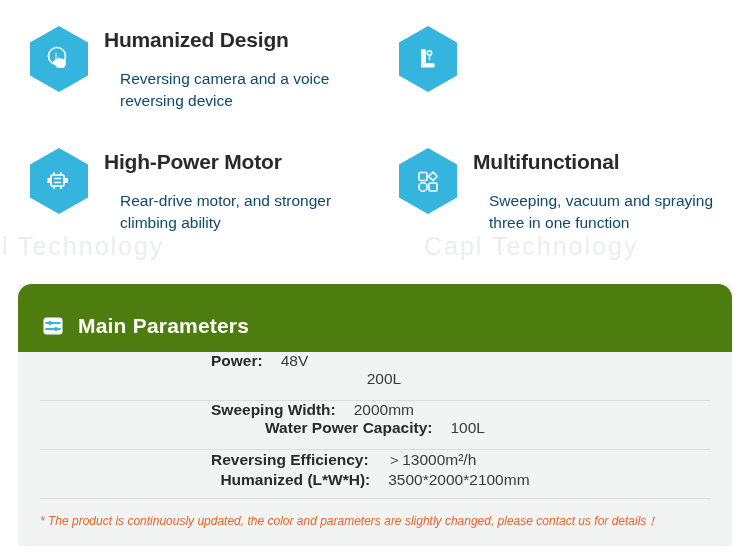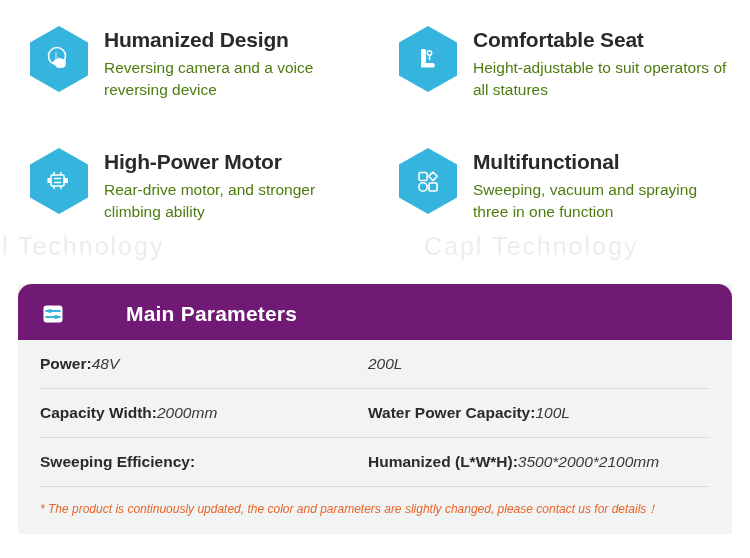--- a/index.html
+++ b/index.html
@@ -68,82 +68,81 @@
   .feature .ftext { flex: 1 1 auto; padding-top: 2px; }
   .feature h3 {
     margin: 0 0 5px 0;
     font-size: 21px;
     line-height: 24px;
     font-weight: bold;
     color: #2a2a2a;
     letter-spacing: -0.2px;
   }
   .feature p {
-    margin: 0;
+    margin: 16px;
     font-size: 15.5px;
     line-height: 22px;
-    color: #4d7c0f;
+    color: #0c4a6e;
   }
 
   
   .panel {
     position: relative;
     z-index: 1;
     margin: 14px 18px 0 18px;
     background: #f2f3f3;
     border-radius: 2px;
     overflow: hidden;
   }
   .panel-head {
-    background: #701a75;
+    background: #4d7c0f;
     height: 52px;
     display: flex;
     align-items: center;
-    padding: 4px 0 0 22px;
+    padding: 16px 0 0 22px;
     border-radius: 14px 14px 0 0;
-    gap: 48px;
   }
   .panel-head .phicon {
     width: 26px; height: 26px;
     margin-right: 12px;
     display: flex; align-items: center; justify-content: center;
   }
   .panel-head h2 {
     margin: 0;
     font-size: 21px;
     color: #ffffff;
     font-weight: bold;
     letter-spacing: 0.2px;
   }
   .rows { padding: 0 22px; }
   .prow {
     display: flex;
     height: 48px;
     align-items: center;
     border-bottom: 1px solid #dcdddd;
+    flex-direction: column;
   }
   .prow .cell {
     display: flex;
     align-items: baseline;
     box-sizing: border-box;
   }
   .prow .cell.left { width: 328px; padding-right: 8px; }
   .prow .cell.right { flex: 1 1 auto; }
   .plabel {
     font-size: 15.5px;
     font-weight: bold;
     color: #2a2a2a;
     white-space: nowrap;
   }
   .pvalue {
     font-size: 15.5px;
     color: #3a3a3a;
-    margin-left: 0;
+    margin-left: 18px;
     white-space: nowrap;
-    font-style: italic;
   }
   .note {
     padding: 12px 22px 14px 22px;
     font-size: 12px;
     line-height: 21px;
     color: #e8642a;
     font-style: italic;
   }
 </style>
 </head>
@@ -177,24 +176,20 @@
   <div class="feature">
     <div class="hexwrap">
       <div class="hex">
         <svg width="30" height="30" viewBox="0 0 30 30">
           <rect x="8" y="5" width="5" height="14" rx="1.6" fill="#ffffff"></rect>
           <path d="M8 19 h12 a1.6 1.6 0 0 1 1.6 1.6 v1.4 a1.6 1.6 0 0 1 -1.6 1.6 h-12 z" fill="#ffffff"></path>
           <circle cx="16.5" cy="9" r="2.2" fill="none" stroke="#ffffff" stroke-width="1.5"></circle>
           <path d="M16.5 11.4 v4" stroke="#ffffff" stroke-width="1.5" stroke-linecap="round"></path>
         </svg>
       </div>
-    </div>
-    <div class="ftext">
-      <h3>Comfortable Seat</h3>
-      <p>Height-adjustable to suit operators of all statures</p>
     </div>
   </div>
 
   <div class="feature">
     <div class="hexwrap">
       <div class="hex">
         <svg width="32" height="30" viewBox="0 0 32 30">
           <rect x="8" y="9" width="13" height="11" rx="1" fill="none" stroke="#ffffff" stroke-width="1.6"></rect>
           <path d="M11 9 v-2.5 M18 9 v-2.5 M11 20 v2.5 M18 20 v2.5" stroke="#ffffff" stroke-width="1.6" stroke-linecap="round"></path>
           <rect x="21" y="12" width="4" height="5" fill="#ffffff"></rect>
@@ -248,32 +243,33 @@
         <span class="plabel">Power:</span>
         <span class="pvalue">48V</span>
       </div>
       <div class="cell right">
         <span class="pvalue">200L</span>
       </div>
     </div>
 
     <div class="prow">
       <div class="cell left">
-        <span class="plabel">Capacity Width:</span>
+        <span class="plabel">Sweeping Width:</span>
         <span class="pvalue">2000mm</span>
       </div>
       <div class="cell right">
         <span class="plabel">Water Power Capacity:</span>
         <span class="pvalue">100L</span>
       </div>
     </div>
 
     <div class="prow">
       <div class="cell left">
-        <span class="plabel">Sweeping Efficiency:</span>
+        <span class="plabel">Reversing Efficiency:</span>
+        <span class="pvalue">＞13000m²/h</span>
       </div>
       <div class="cell right">
         <span class="plabel">Humanized (L*W*H):</span>
         <span class="pvalue">3500*2000*2100mm</span>
       </div>
     </div>
 
   </div>
 
   <div class="note">* The product is continuously updated, the color and parameters are slightly changed, please contact us for details！</div>

